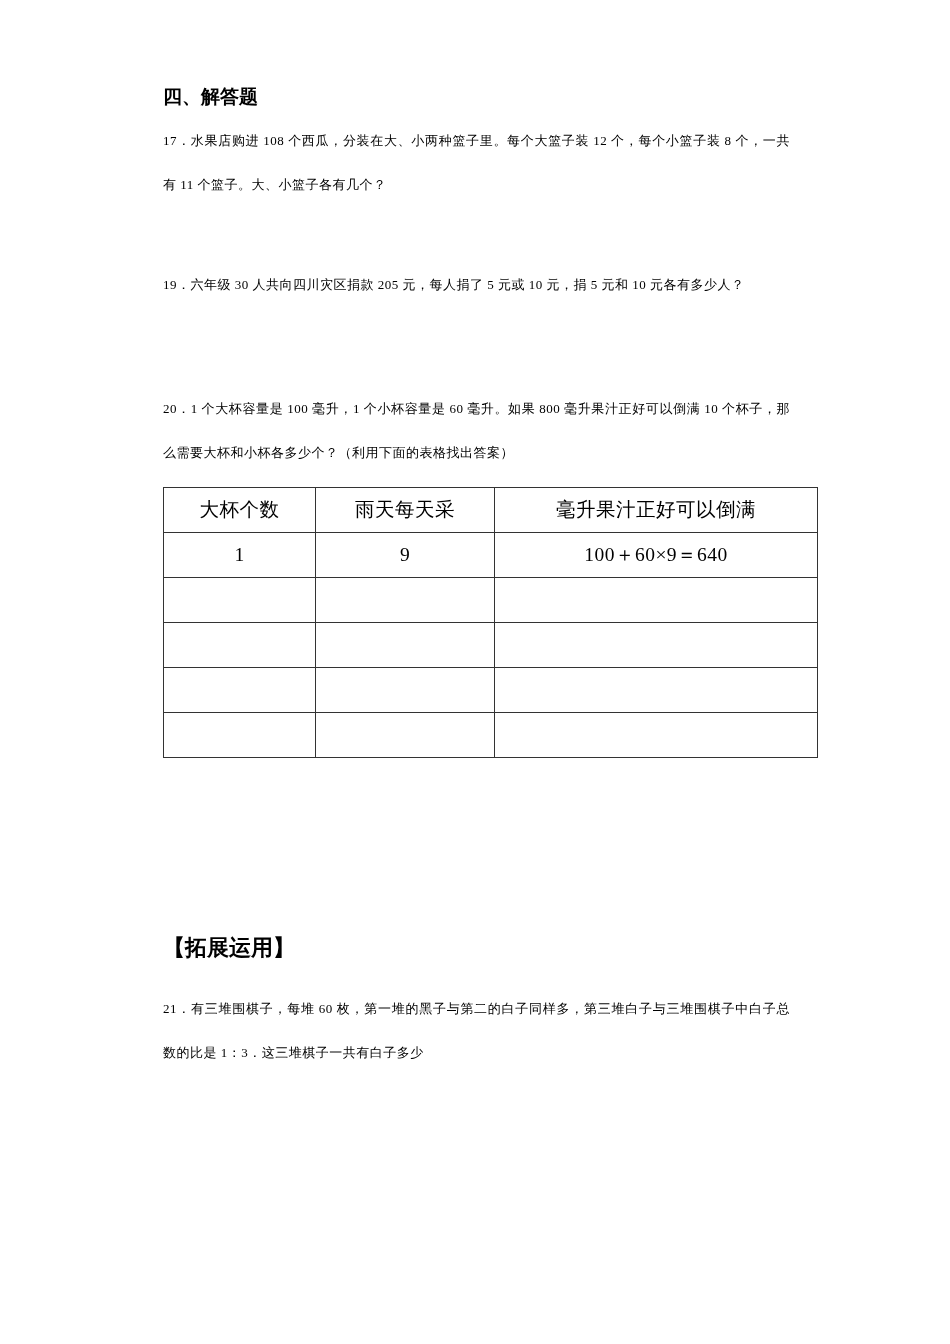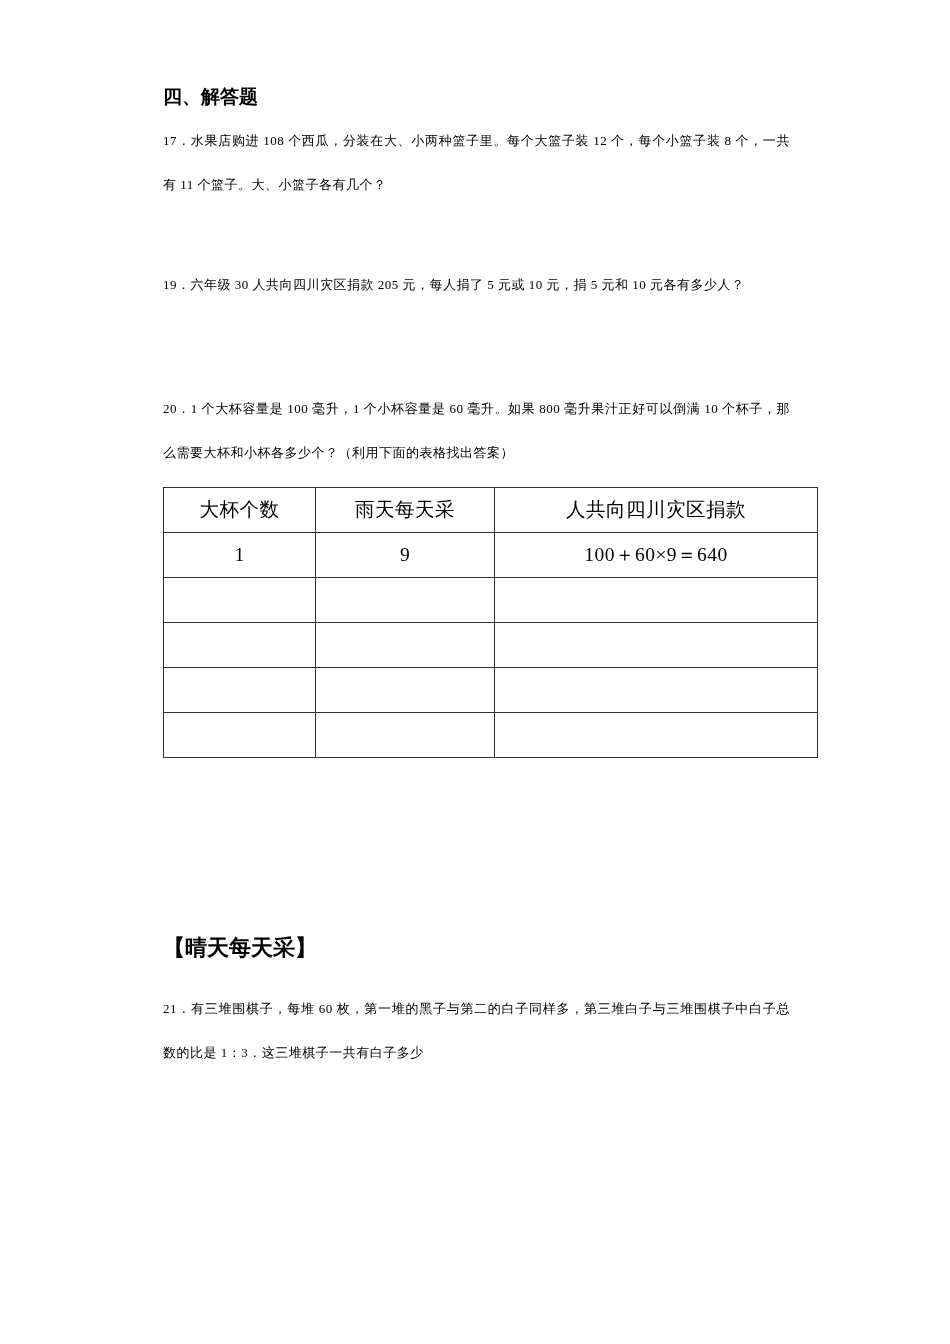--- a/index.html
+++ b/index.html
@@ -79,21 +79,21 @@
 
     <p class="problem p19">19．六年级 30 人共向四川灾区捐款 205 元，每人捐了 5 元或 10 元，捐 5 元和 10 元各有多少人？</p>
 
     <p class="problem p20">20．1 个大杯容量是 100 毫升，1 个小杯容量是 60 毫升。如果 800 毫升果汁正好可以倒满 10 个杯子，那么需要大杯和小杯各多少个？（利用下面的表格找出答案）</p>
 
     <table class="answer-table">
       <tbody>
         <tr>
           <td class="col1">大杯个数</td>
           <td class="col2">雨天每天采</td>
-          <td class="col3">人共向四川灾区捐款</td>
+          <td class="col3">毫升果汁正好可以倒满</td>
         </tr>
         <tr>
           <td class="col1">1</td>
           <td class="col2">9</td>
           <td class="col3">100＋60×9＝640</td>
         </tr>
         <tr>
           <td class="col1"></td>
           <td class="col2"></td>
           <td class="col3"></td>
@@ -109,18 +109,18 @@
           <td class="col3"></td>
         </tr>
         <tr>
           <td class="col1"></td>
           <td class="col2"></td>
           <td class="col3"></td>
         </tr>
       </tbody>
     </table>
 
-    <h2 class="extension-title">【晴天每天采】</h2>
+    <h2 class="extension-title">【拓展运用】</h2>
 
     <p class="problem p21">21．有三堆围棋子，每堆 60 枚，第一堆的黑子与第二的白子同样多，第三堆白子与三堆围棋子中白子总数的比是 1：3．这三堆棋子一共有白子多少</p>
 
   </div>
 </div>
 
 </body></html>

